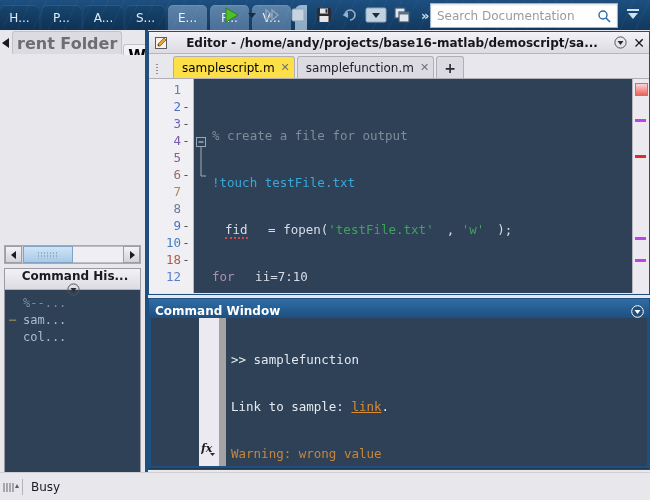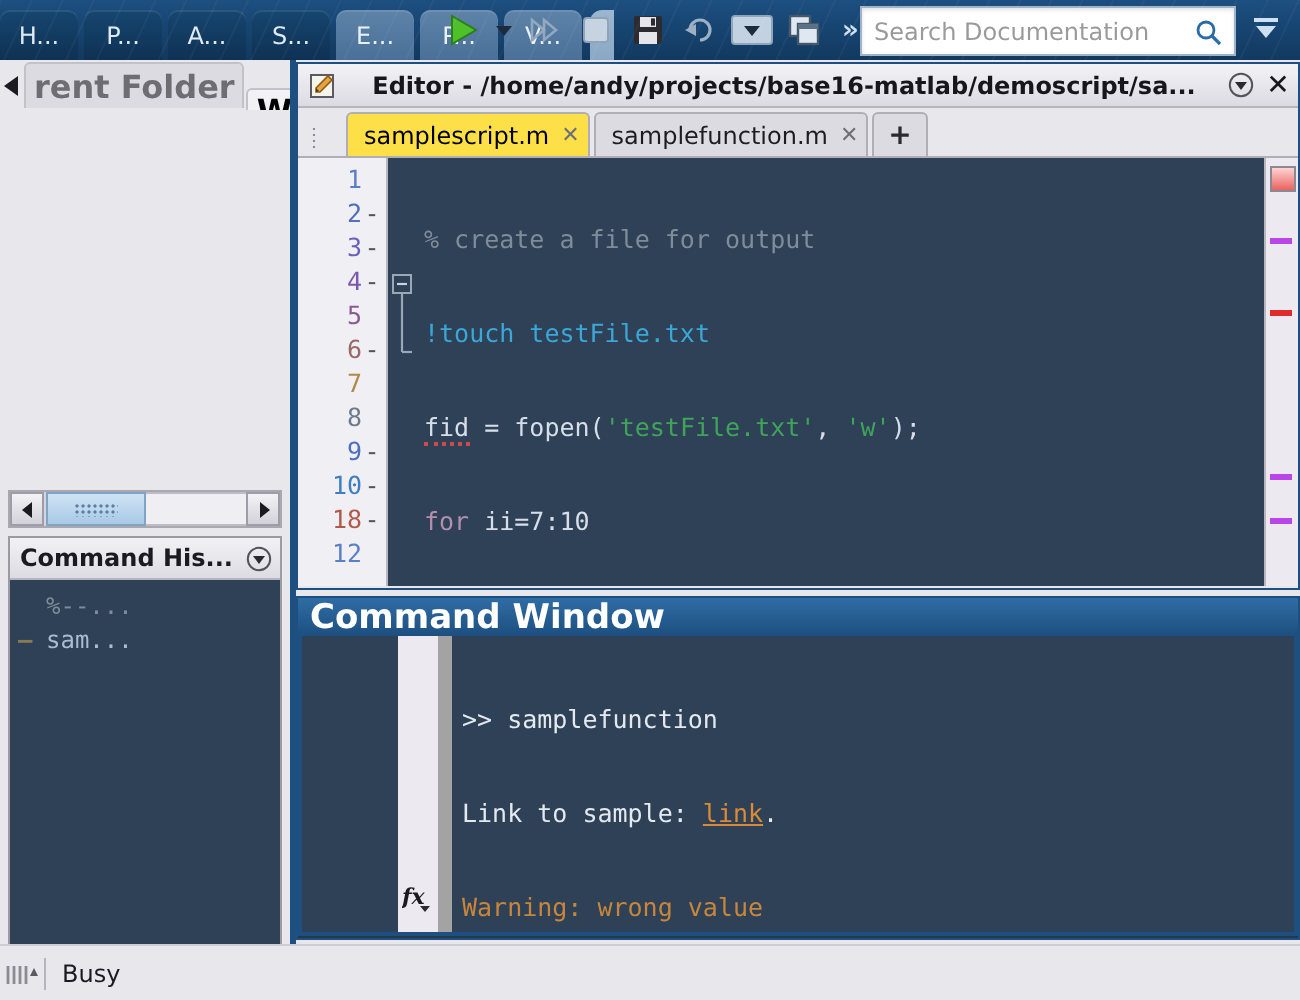--- a/index.html
+++ b/index.html
@@ -201,20 +201,21 @@
     overflow: hidden;
   }
   .panel-title {
     height: 20px;
     background: linear-gradient(180deg,#f2f1f5,#dedce3);
     border-bottom: 1px solid #b5b4bc;
     display: flex; align-items: center;
     padding-left: 5px;
     font-size: 12px; font-weight: bold; color: #1a1a20;
     justify-content: space-between;
+    flex-direction: column;
   }
   .panel-title .pt-caret { padding-right: 4px; display:flex; }
   .hist-list { padding: 4px 0 0 0; font-family: "DejaVu Sans Mono", monospace; font-size: 12px; }
   .hist-row { display: flex; align-items: center; height: 17px; padding-left: 4px; }
   .hist-row .mark { width: 14px; color: #8a7a52; font-weight: bold; }
   .hist-row .txt { white-space: nowrap; }
 
   
   .editor-dock {
     position: absolute; left: 148px; top: 31px;
@@ -294,21 +295,21 @@
     flex: none;
     padding-top: 2px;
   }
   .code {
     flex: 1;
     position: relative;
     font-family: "DejaVu Sans Mono", monospace;
     font-size: 12.5px;
     color: #d8dee9;
     background: #2e4156;
-    padding-top: 2px;
+    padding-top: 18px;
     overflow: hidden;
     white-space: pre;
   }
   .cline { height: 17px; line-height: 17px; padding-left: 2px; position: relative; }
 
   .minimap {
     width: 16px;
     background: #eceaf0;
     border-left: 1px solid #b8b7bf;
     position: relative;
@@ -320,36 +321,36 @@
     background: linear-gradient(180deg,#ffd3d3,#e8635f);
     border: 1px solid #8a8a92;
   }
   .mm-mark { position: absolute; left: 2px; width: 11px; height: 3px; }
 
   
   .c-comment  { color: #7f8c99; }
   .c-string   { color: #3fa45a; }
   .c-kw       { color: #b48ead; }
   .c-sys      { color: #3ba7d8; }
-  .c-var      { color: #d8dee9; }
+  .c-var      { color: #d8dee9; margin-left: 13px; }
   .underl-squig { border-bottom: 2px dotted #cf4b4b; }
 
   
   .cmdwin {
     position: absolute; left: 148px; top: 298px;
     width: 500px; height: 170px;
     border: 1px solid #1d4f80;
     background: #25374a;
   }
   .cmd-title {
     height: 19px;
     background: linear-gradient(180deg,#2f6da5 0%, #1d4f80 100%);
-    display: flex; align-items: flex-start; justify-content: space-between;
+    display: flex; align-items: flex-end; justify-content: space-between;
     padding-left: 6px;
-    color: #ffffff; font-size: 17px; font-weight: bold; flex-direction: column;
+    color: #ffffff; font-size: 12px; font-weight: bold;
   }
   .cmd-title .ct-caret { padding-right: 5px; display:flex; }
   .cmd-body {
     position: relative;
     height: 148px;
     background: #2e4156;
     border: 2px solid #1d4f80;
     border-top: none;
     display: flex;
   }
@@ -546,20 +547,24 @@
       </div>
       <div class="hist-list">
         <div class="hist-row">
           <span class="mark"></span>
           <span class="txt" style="color:#7f8c99">%--...</span>
         </div>
         <div class="hist-row">
           <span class="mark">—</span>
           <span class="txt" style="color:#a8bdd4">sam...</span>
         </div>
+        <div class="hist-row">
+          <span class="mark"></span>
+          <span class="txt" style="color:#a8bdd4">col...</span>
+        </div>
       </div>
     </div>
   </div>
 
   <div class="editor-dock">
     <div class="dock-title">
       <span class="dt-icon">
         <svg width="14" height="14" viewBox="0 0 14 14">
           <rect x="1.5" y="1.5" width="11" height="11" fill="#f6f4e8" stroke="#5a5a62" stroke-width="1"></rect>
           <path d="M4 10 L6 10 L12 4 L10 2 L4 8 Z" fill="#e8a33c" stroke="#8a5d18" stroke-width="0.8"></path>

